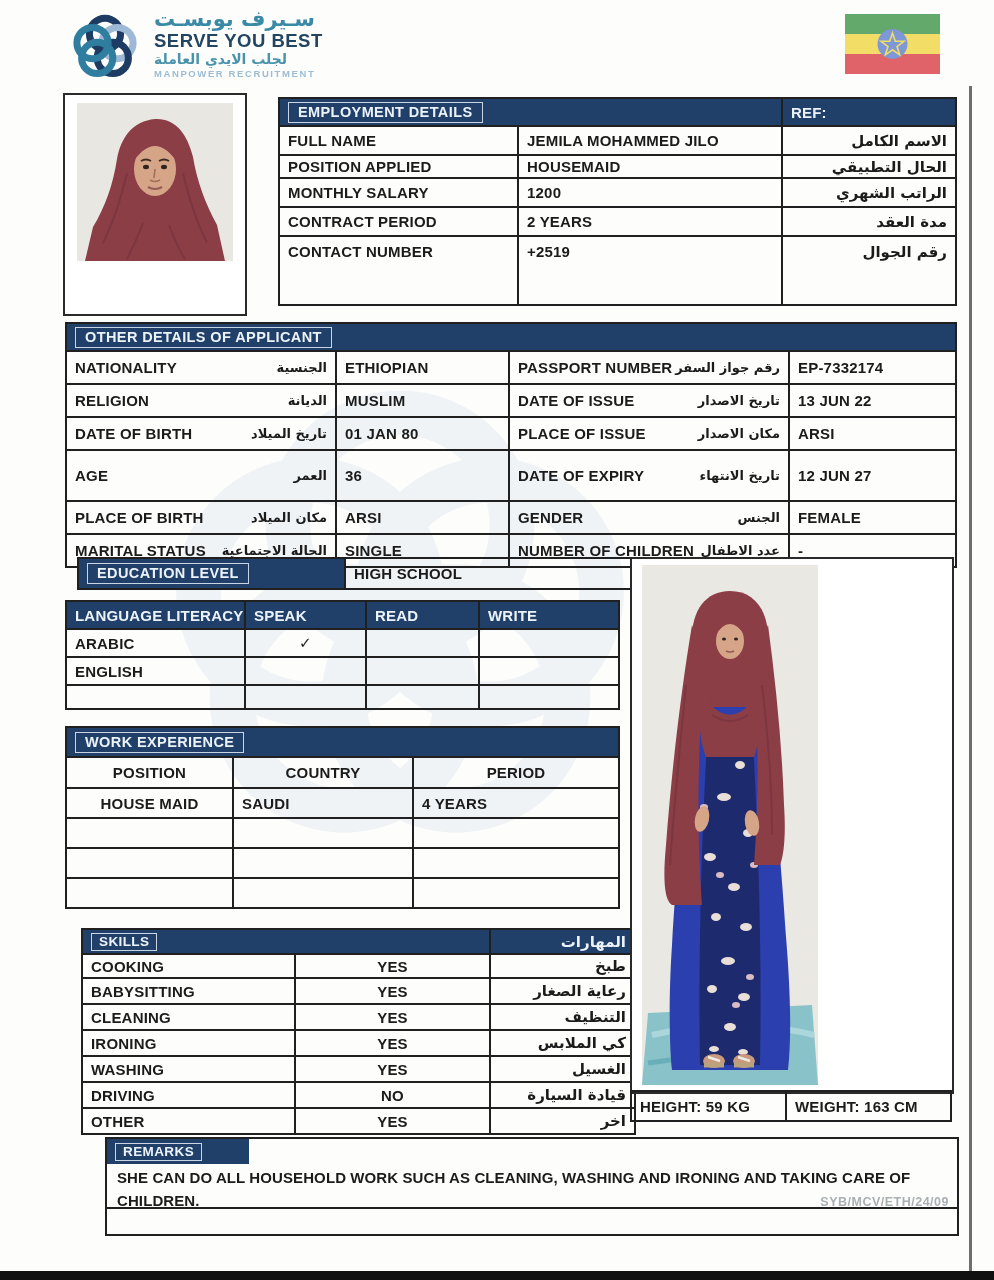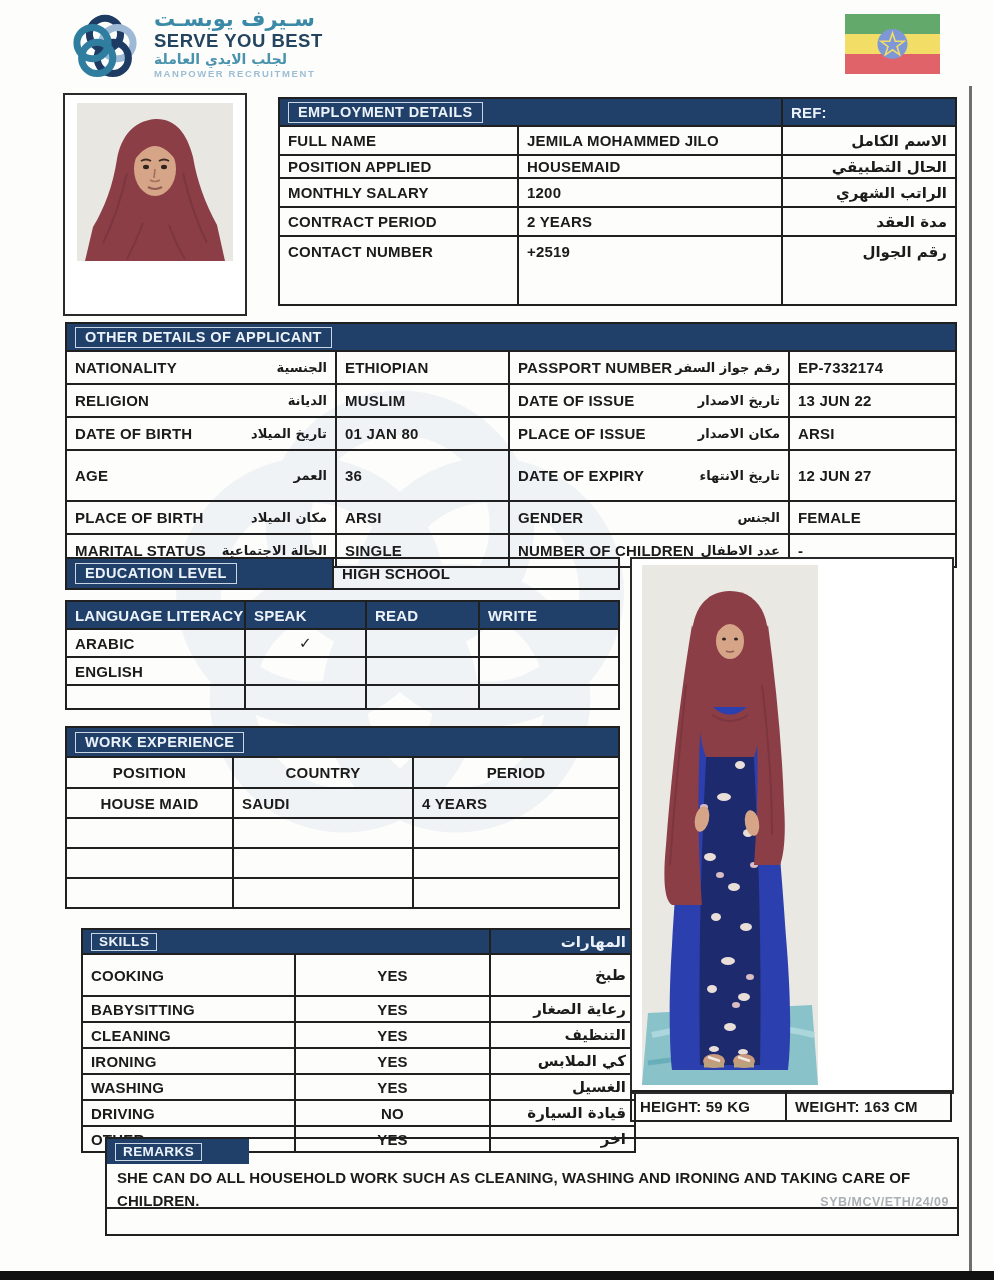--- a/index.html
+++ b/index.html
@@ -250,21 +250,21 @@
             <div class="split">
               <span class="en">NUMBER OF CHILDREN</span>
               <span class="ar">عدد الاطفال</span>
             </div>
           </td>
       <td class="val">-</td>
     </tr>
   </tbody>
     </table>
 
-  <table class="tbl" style="left:65px;top:557px;width:553px;padding-left:11px;">
+  <table class="tbl" style="left:77px;top:557px;width:553px;padding-left:11px;">
     <colgroup>
         <col style="width:267px">
         <col style="width:286px">
       </colgroup>
     <tbody>
         <tr style="height:31px;">
       <td class="head" style="background:#20406a;color:#ecf2f9;">
         <span class="headbox">EDUCATION LEVEL</span>
       </td>
       <td class="val pre">HIGH  SCHOOL</td>
@@ -353,21 +353,21 @@
         <col style="width:195px">
         <col style="width:145px">
       </colgroup>
     <tbody>
         <tr class="head" style="height:25px;">
       <td colspan="2">
         <span class="headbox" style="font-size:13.5px;padding:0 7px 1px;">SKILLS</span>
       </td>
       <td class="ar" style="color:#ecf2f9;">المهارات</td>
     </tr>
-    <tr style="height:42px;">
+    <tr style="height:24px;">
       <td>COOKING</td>
       <td class="center val">YES</td>
       <td class="ar">طبخ</td>
     </tr>
     <tr style="height:26px;">
       <td>BABYSITTING</td>
       <td class="center val">YES</td>
       <td class="ar">رعاية الصغار</td>
     </tr>
     <tr style="height:26px;">

